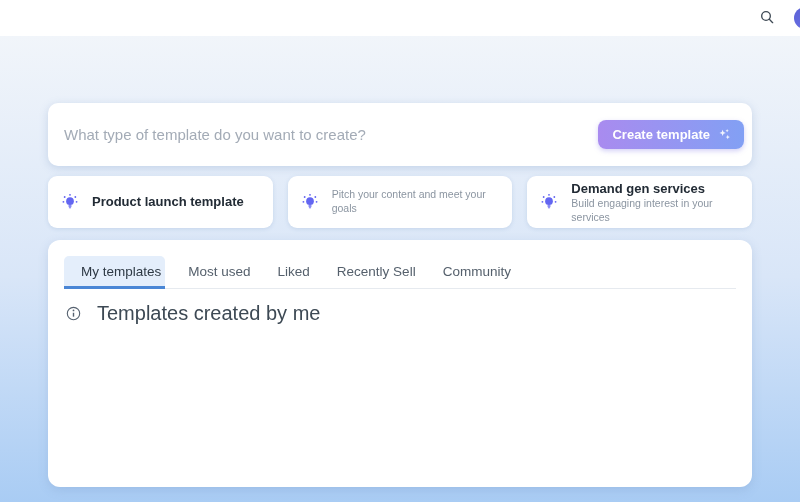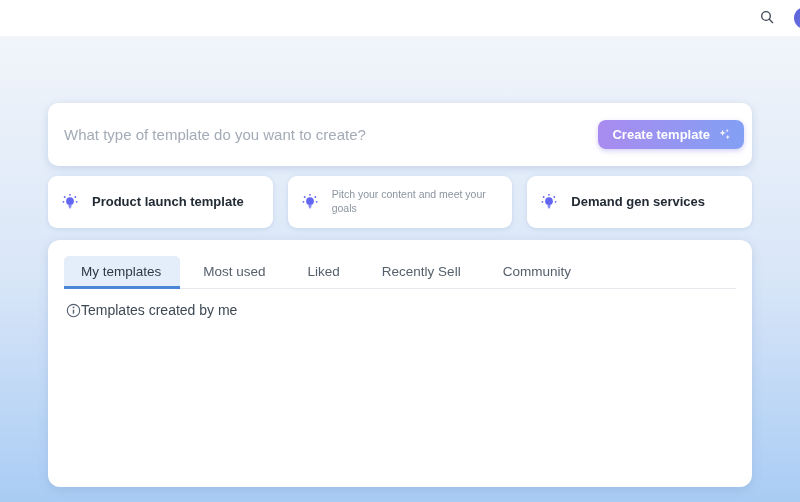--- a/index.html
+++ b/index.html
@@ -69,29 +69,29 @@
   
   .panel {
     position: absolute; left: 48px; top: 240px; width: 704px; height: 247px;
     background: #ffffff; border-radius: 12px;
     box-shadow: 0 3px 10px rgba(110, 145, 190, 0.25);
     padding: 16px 16px 0 16px;
   }
   .tabs { display: flex; gap: 6px; border-bottom: 1px solid #e6eaef; }
   .tab {
     border: none; background: transparent; cursor: pointer;
-    padding: 8px 19px 7px 17px; font-size: 13.5px; color: #55606c;
+    padding: 8px 4px 7px 17px; font-size: 13.5px; color: #55606c;
     font-family: "Liberation Sans", sans-serif;
     border-bottom: 3px solid transparent; margin-bottom: -1px;
     border-radius: 5px 5px 0 0; white-space: nowrap;
   }
   .tab.active { background: #e4eefb; color: #2e3944; border-bottom-color: #4a86d5; }
   .empty-row {
-    display: flex; align-items: center; gap: 0; margin: 13px 0 0 2px;
-    color: #3d4954; font-size: 14px;
+    display: flex; align-items: center; gap: 16px; margin: 13px 0 0 2px;
+    color: #3d4954; font-size: 20px;
   }
   .info-icon { width: 15px; height: 15px; color: #566270; flex: 0 0 auto; display: inline-flex; }
   .info-icon svg { width: 15px; height: 15px; }
 </style>
 </head>
 <body>
 
 <div class="page">
 
   <div class="topbar">
@@ -164,20 +164,21 @@
           <rect x="10.6" y="18.2" width="2.8" height="1.4" rx="0.7"></rect>
           <circle cx="12" cy="3.4" r="1.1"></circle>
           <circle cx="5.6" cy="6" r="1.1"></circle>
           <circle cx="18.4" cy="6" r="1.1"></circle>
           <circle cx="4.1" cy="11.8" r="1.1"></circle>
           <circle cx="19.9" cy="11.8" r="1.1"></circle>
         </svg>
       </span>
       <span>
         <div class="card-title">Demand gen services</div>
+        <div class="card-sub">Build engaging interest in your services</div>
       </span>
     </div>
 
   </div>
 
   <div class="panel">
     <div class="tabs">
       <button class="tab active" style="border-bottom-color: rgb(74, 134, 213); background: rgb(228, 238, 251);">My templates</button>
       <button class="tab">Most used</button>
       <button class="tab">Liked</button>

